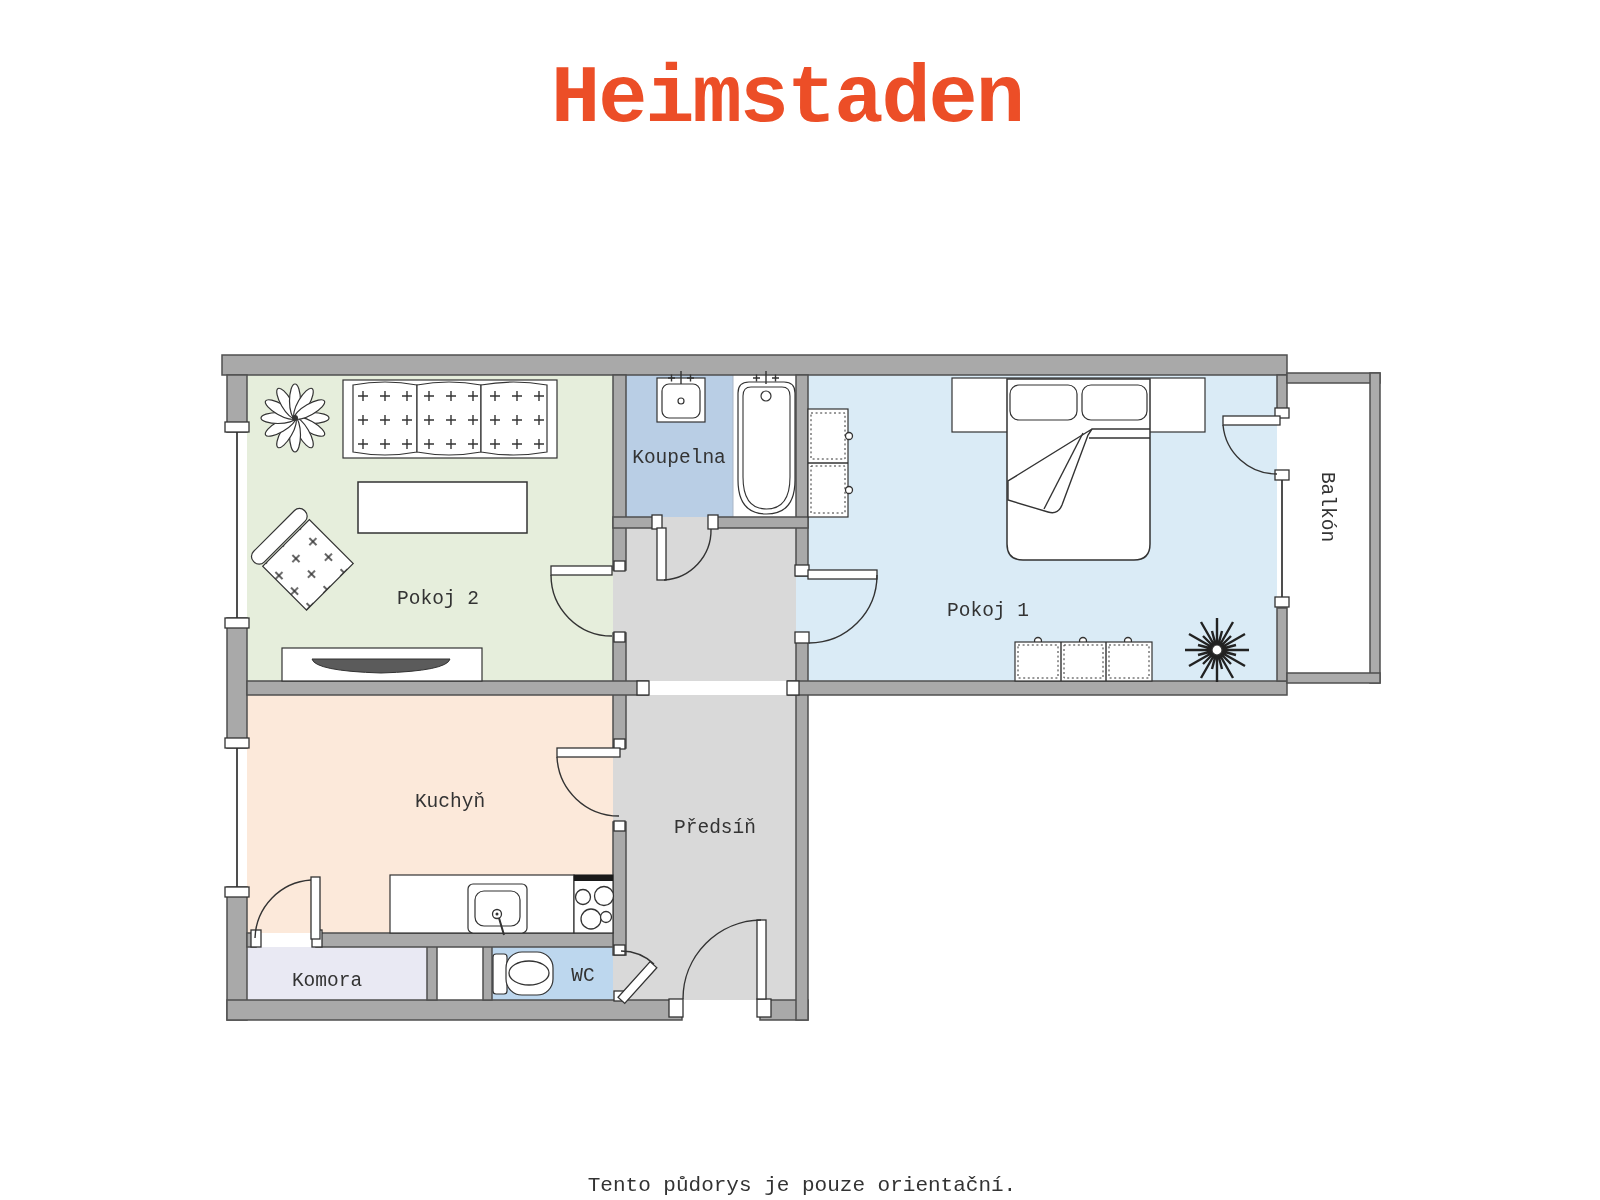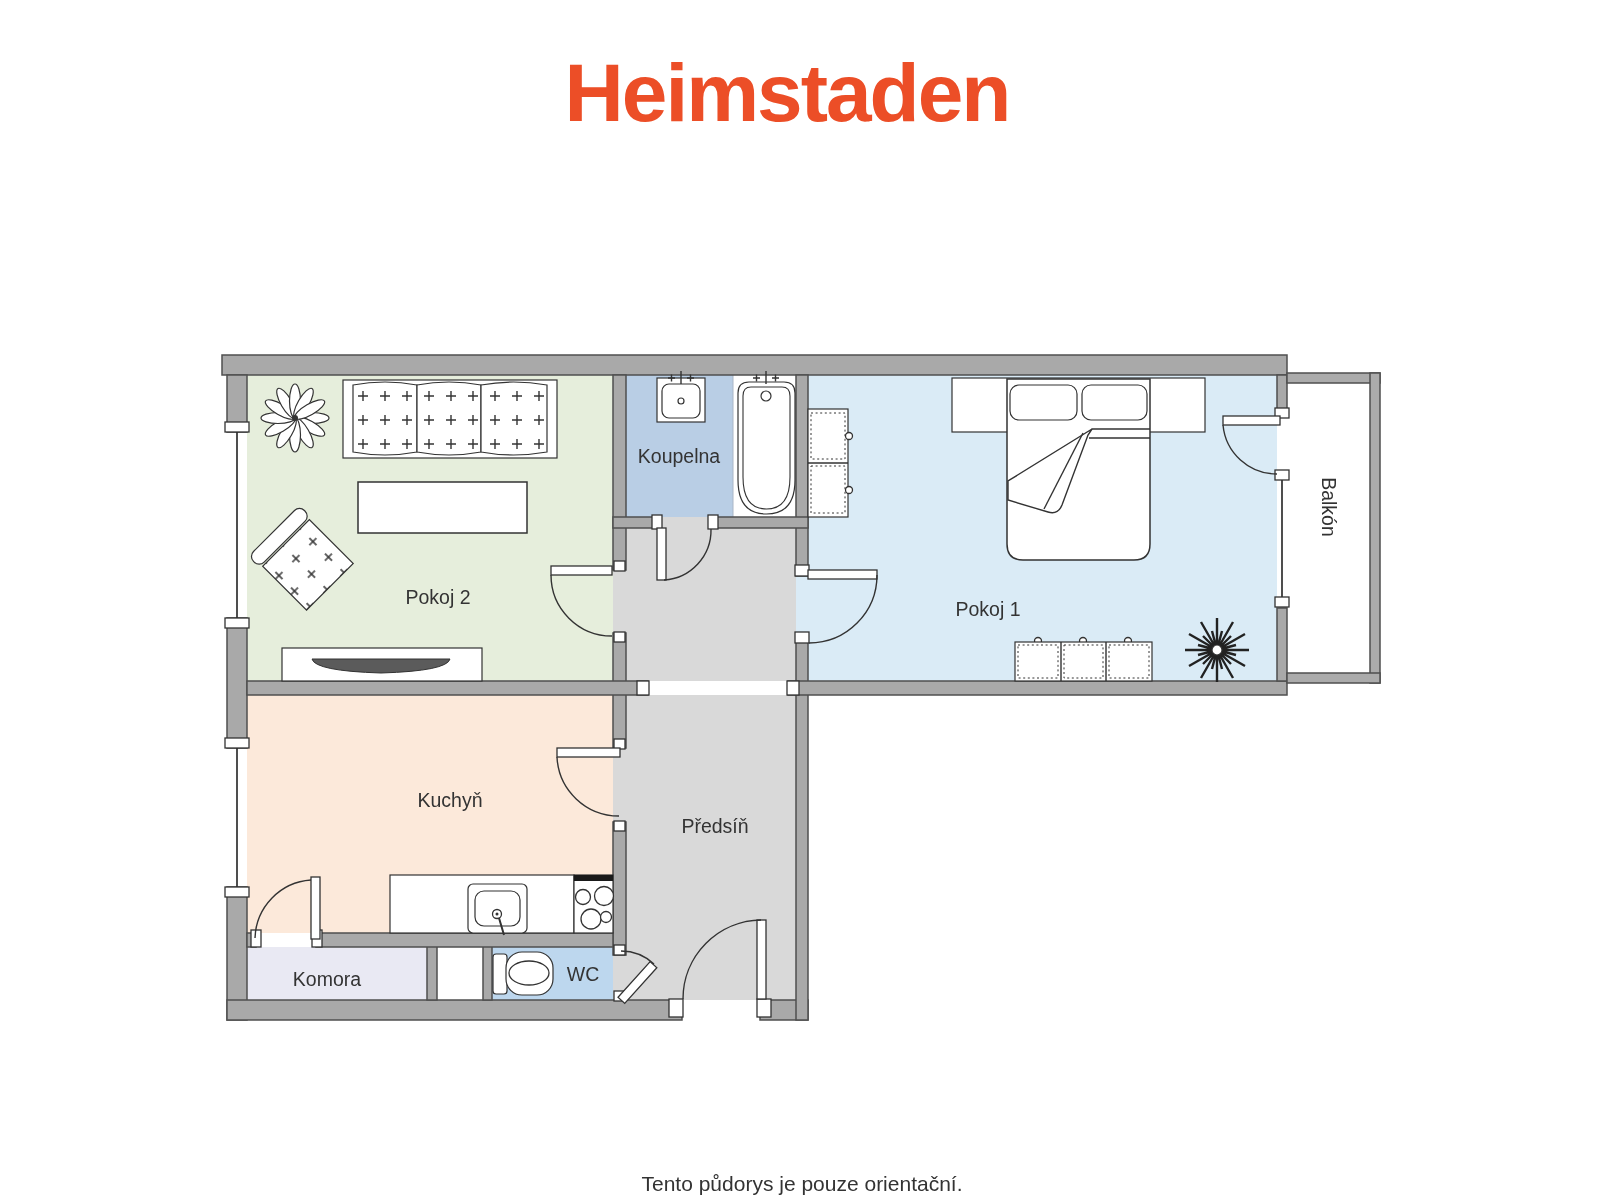--- a/index.html
+++ b/index.html
@@ -1,17 +1,17 @@
 <!DOCTYPE html>
 <html><head>
 <meta charset="utf-8">
 <style>
   html,body{margin:0;padding:0;background:#fff;}
   .page{position:relative;width:1600px;height:1200px;background:#fff;overflow:hidden;
-        font-family:Liberation Sans, sans-serif;}
+        font-family:Liberation Mono, monospace;}
   svg{position:absolute;left:0;top:0;}
   .wall{fill:#A9A9A9;stroke:#4F4F4F;stroke-width:1.5;}
   .bwall{fill:#ABABAB;stroke:#4F4F4F;stroke-width:1.5;}
   .cap{fill:#ffffff;stroke:#333;stroke-width:1.3;}
   .furn{fill:#ffffff;stroke:#333;stroke-width:1.5;}
   .ft{fill:#ffffff;stroke:#333;stroke-width:1.2;}
   .ln{stroke:#333;stroke-width:1.4;fill:none;}
   .arc{stroke:#333;stroke-width:1.4;fill:none;}
   .dot{fill:none;stroke:#333;stroke-width:1;stroke-dasharray:2 2.6;}
   .win{stroke:#222;stroke-width:1.6;}

